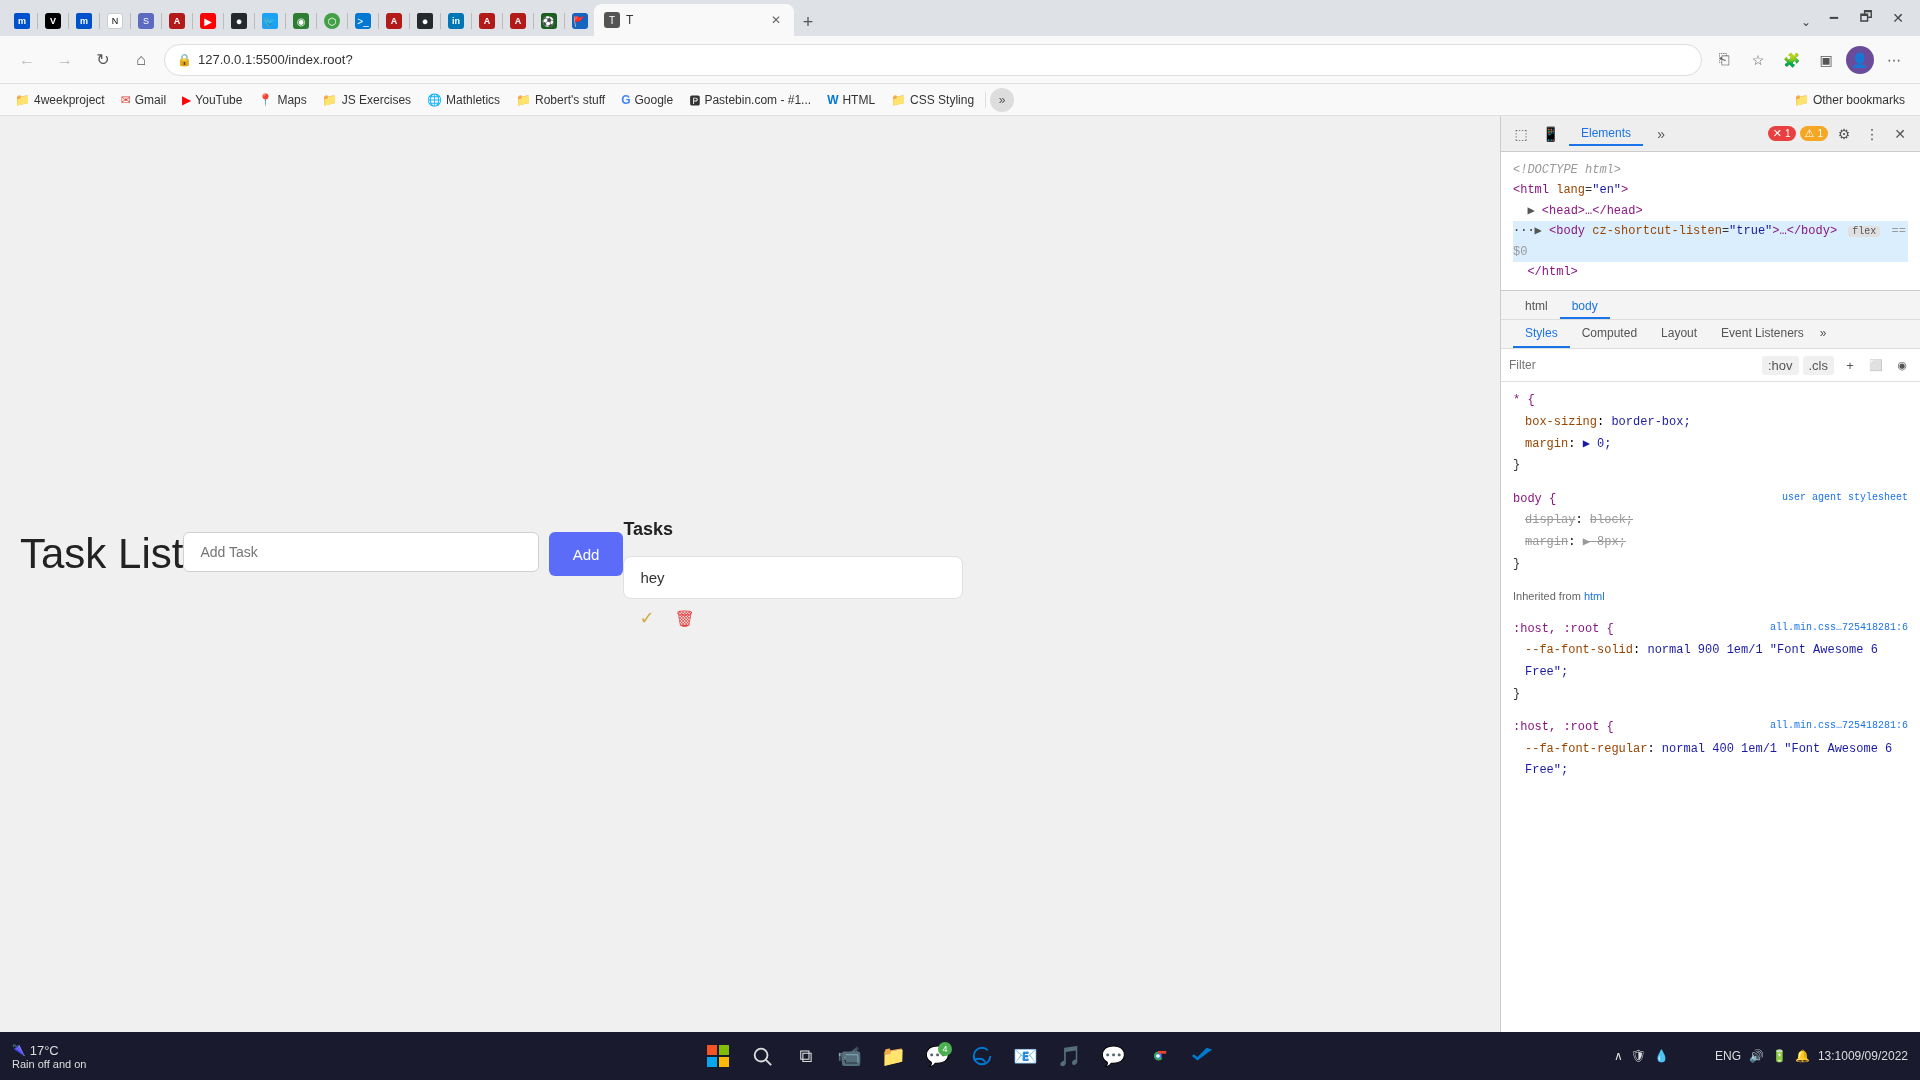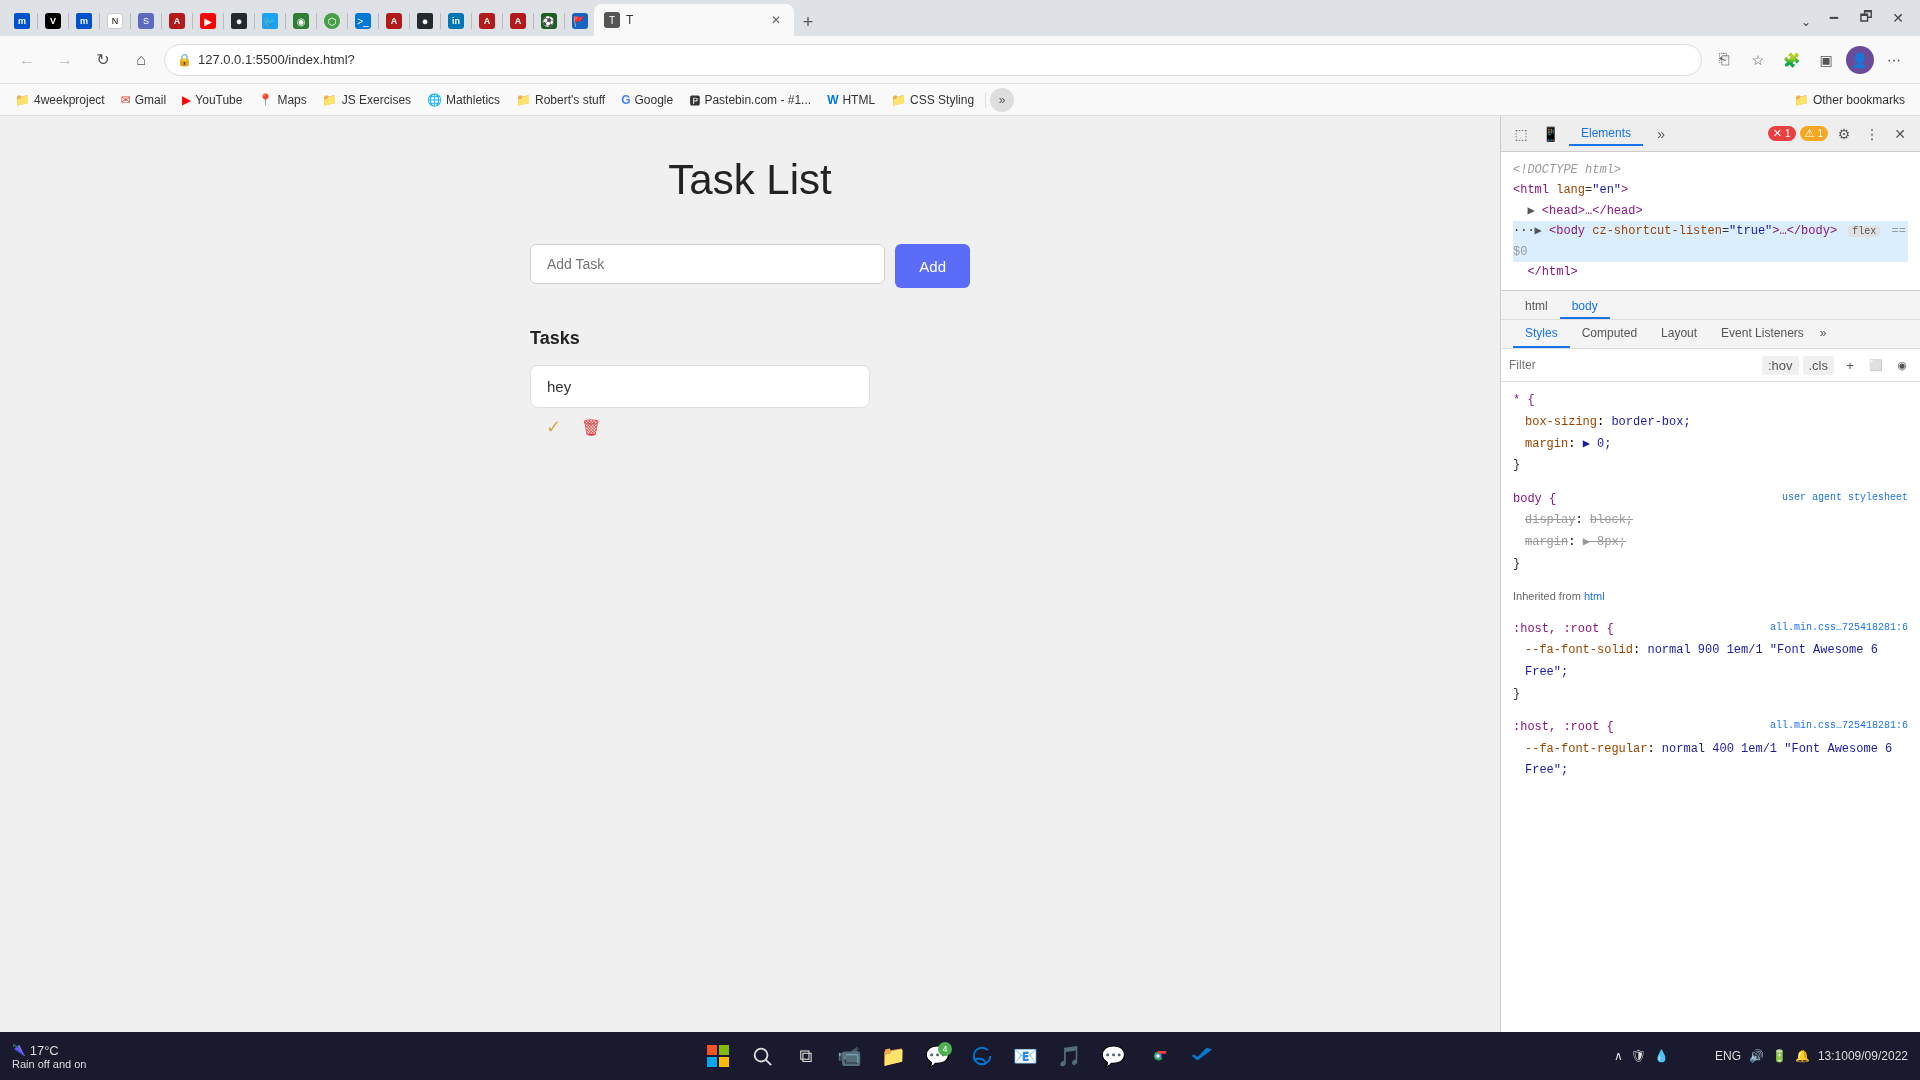--- a/index.html
+++ b/index.html
@@ -239,21 +239,21 @@
       display: flex;
       overflow: hidden;
     }
 
     
     .page-area {
       flex: 1;
       background: #f0f0f0;
       overflow-y: auto;
       display: flex;
-      flex-direction: column;
+      flex-direction: row;
       align-items: center;
       padding: 40px 20px;
     }
 
     .page-title {
       font-size: 42px;
       font-weight: 500;
       color: #222;
       margin-bottom: 40px;
     }
@@ -777,21 +777,21 @@
   </div>
 
   <div class="nav-bar">
     <div class="nav-btn disabled">←</div>
     <div class="nav-btn disabled">→</div>
     <div class="nav-btn">↻</div>
     <div class="nav-btn">⌂</div>
 
     <div class="address-bar">
       <span class="lock-icon">🔒</span>
-      <span class="address-text">127.0.0.1:5500/index.html?</span>
+      <span class="address-text">127.0.0.1:5500/index.root?</span>
     </div>
 
     <div class="nav-right-icons">
       <div class="nav-icon-btn">⎗</div>
       <div class="nav-icon-btn">☆</div>
       <div class="nav-icon-btn">🧩</div>
       <div class="nav-icon-btn">▣</div>
       <div class="profile-avatar">
         <span style="font-size:14px; color:#fff;">👤</span>
       </div>

